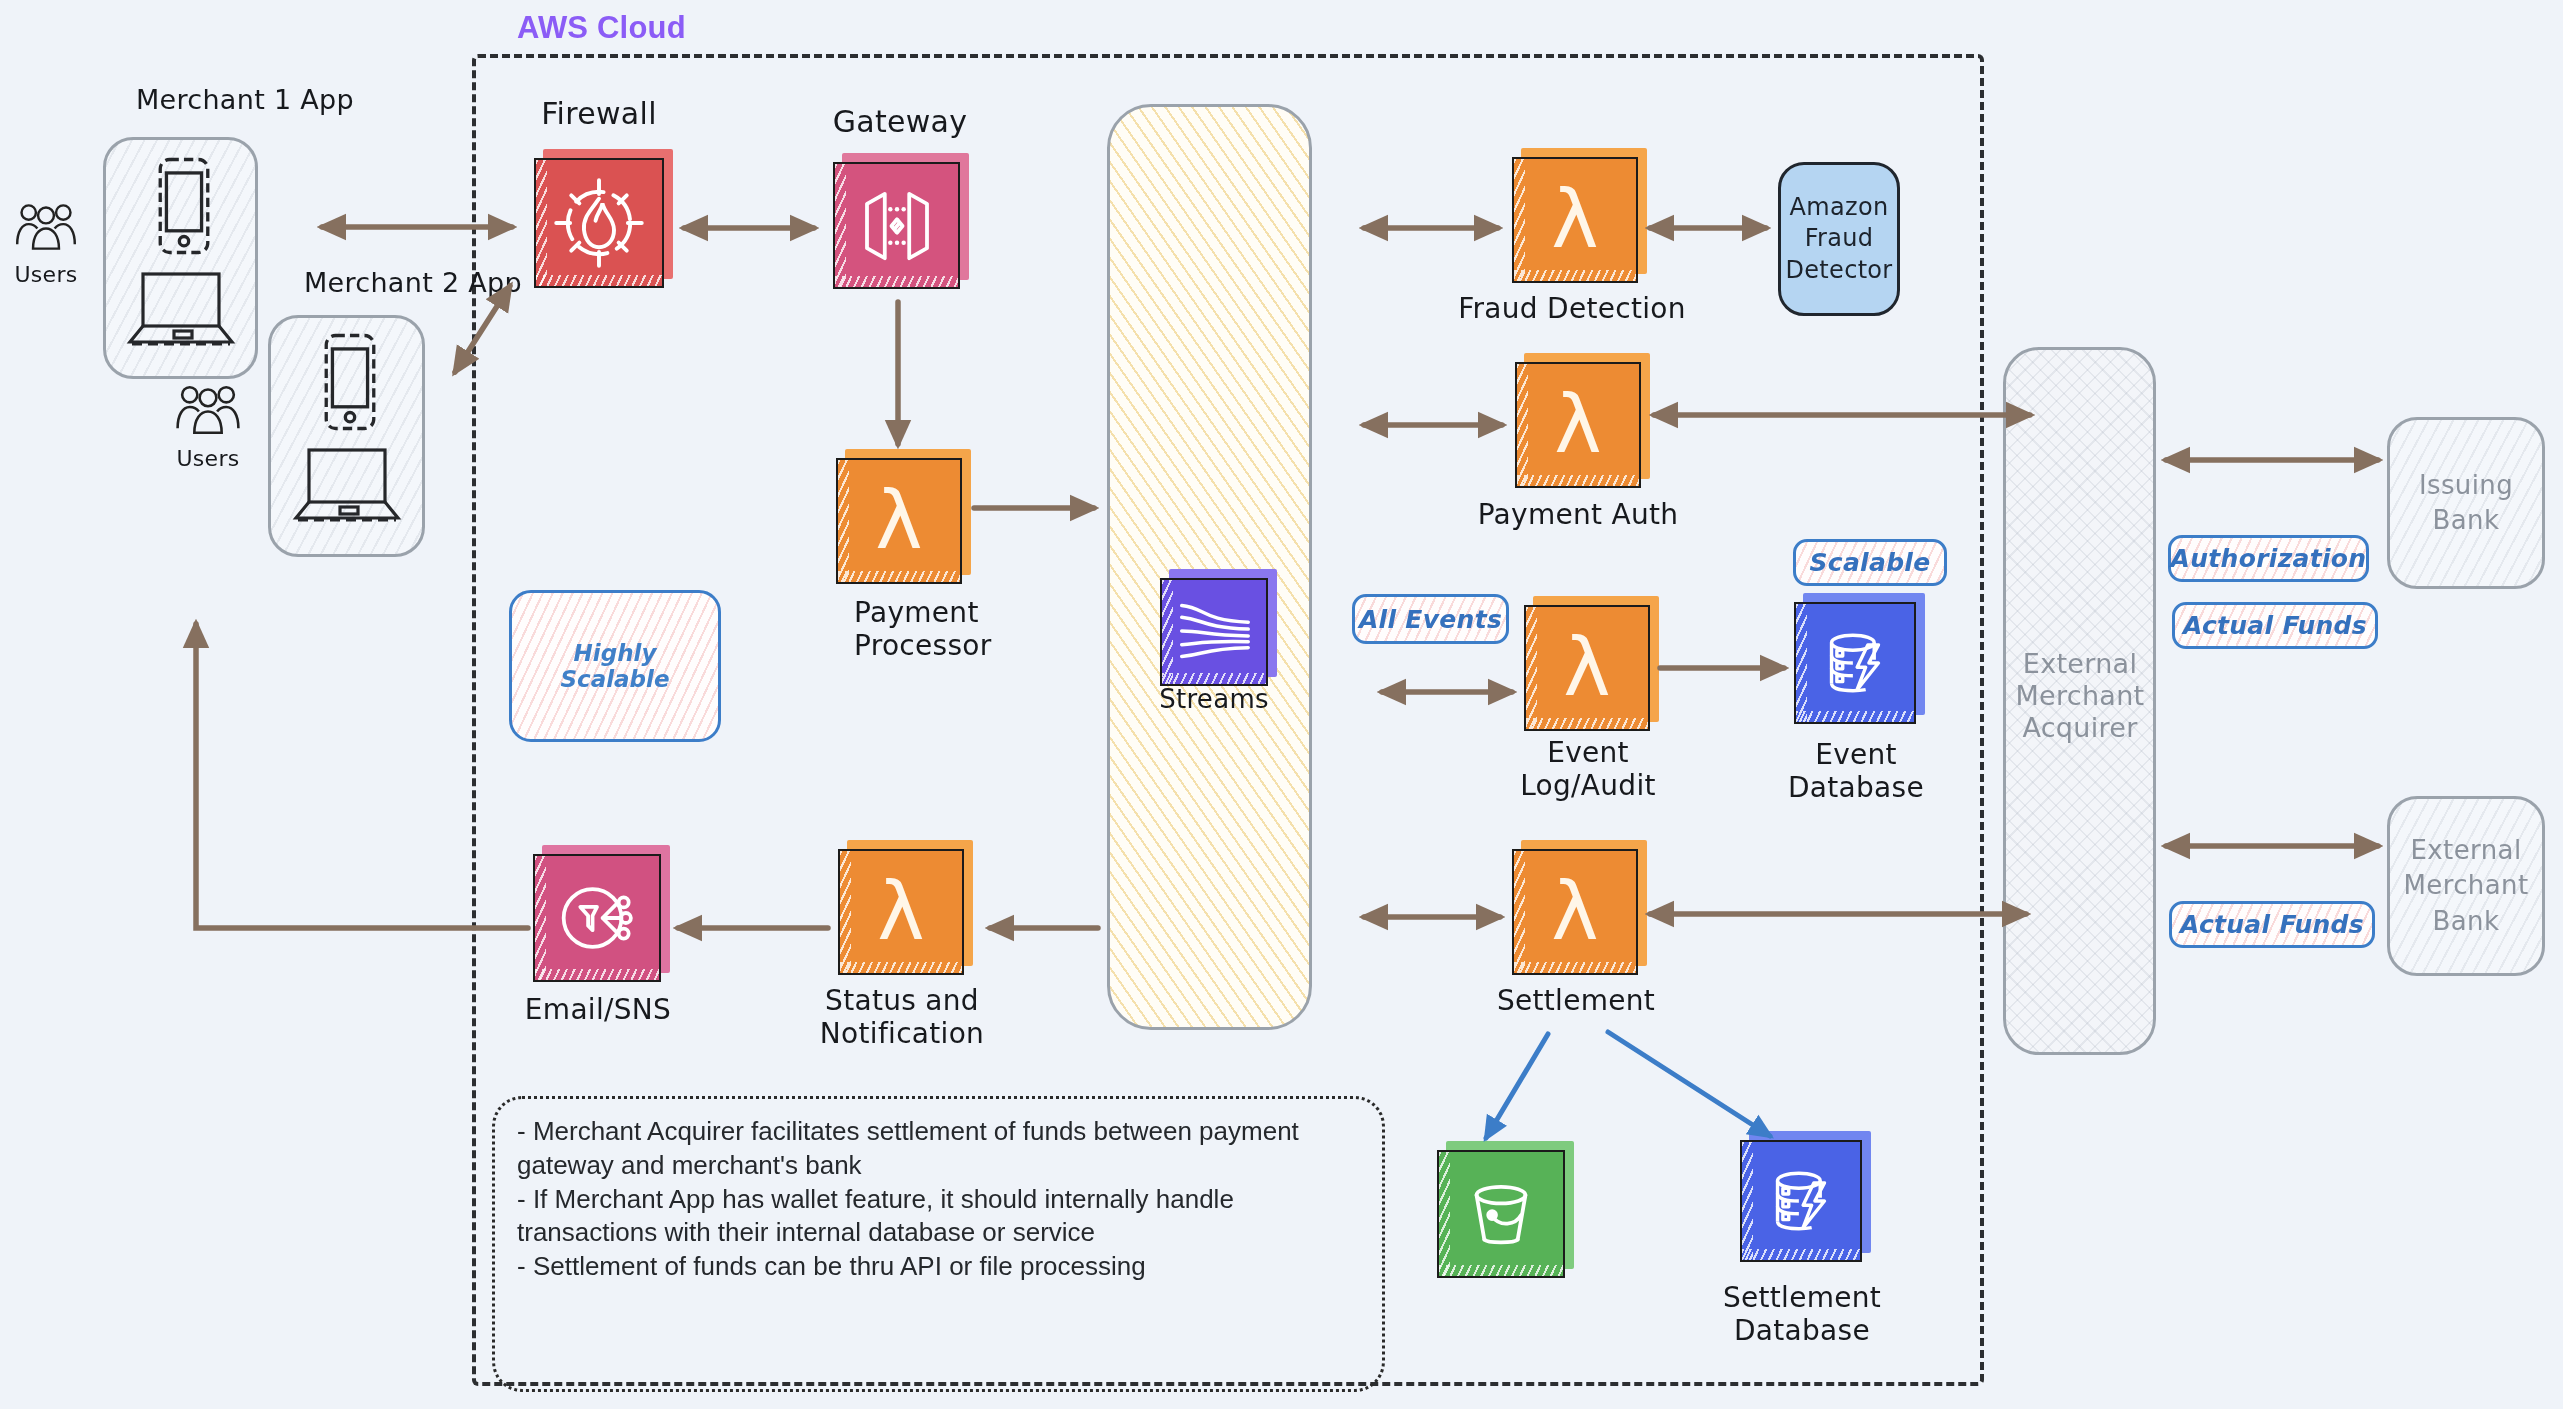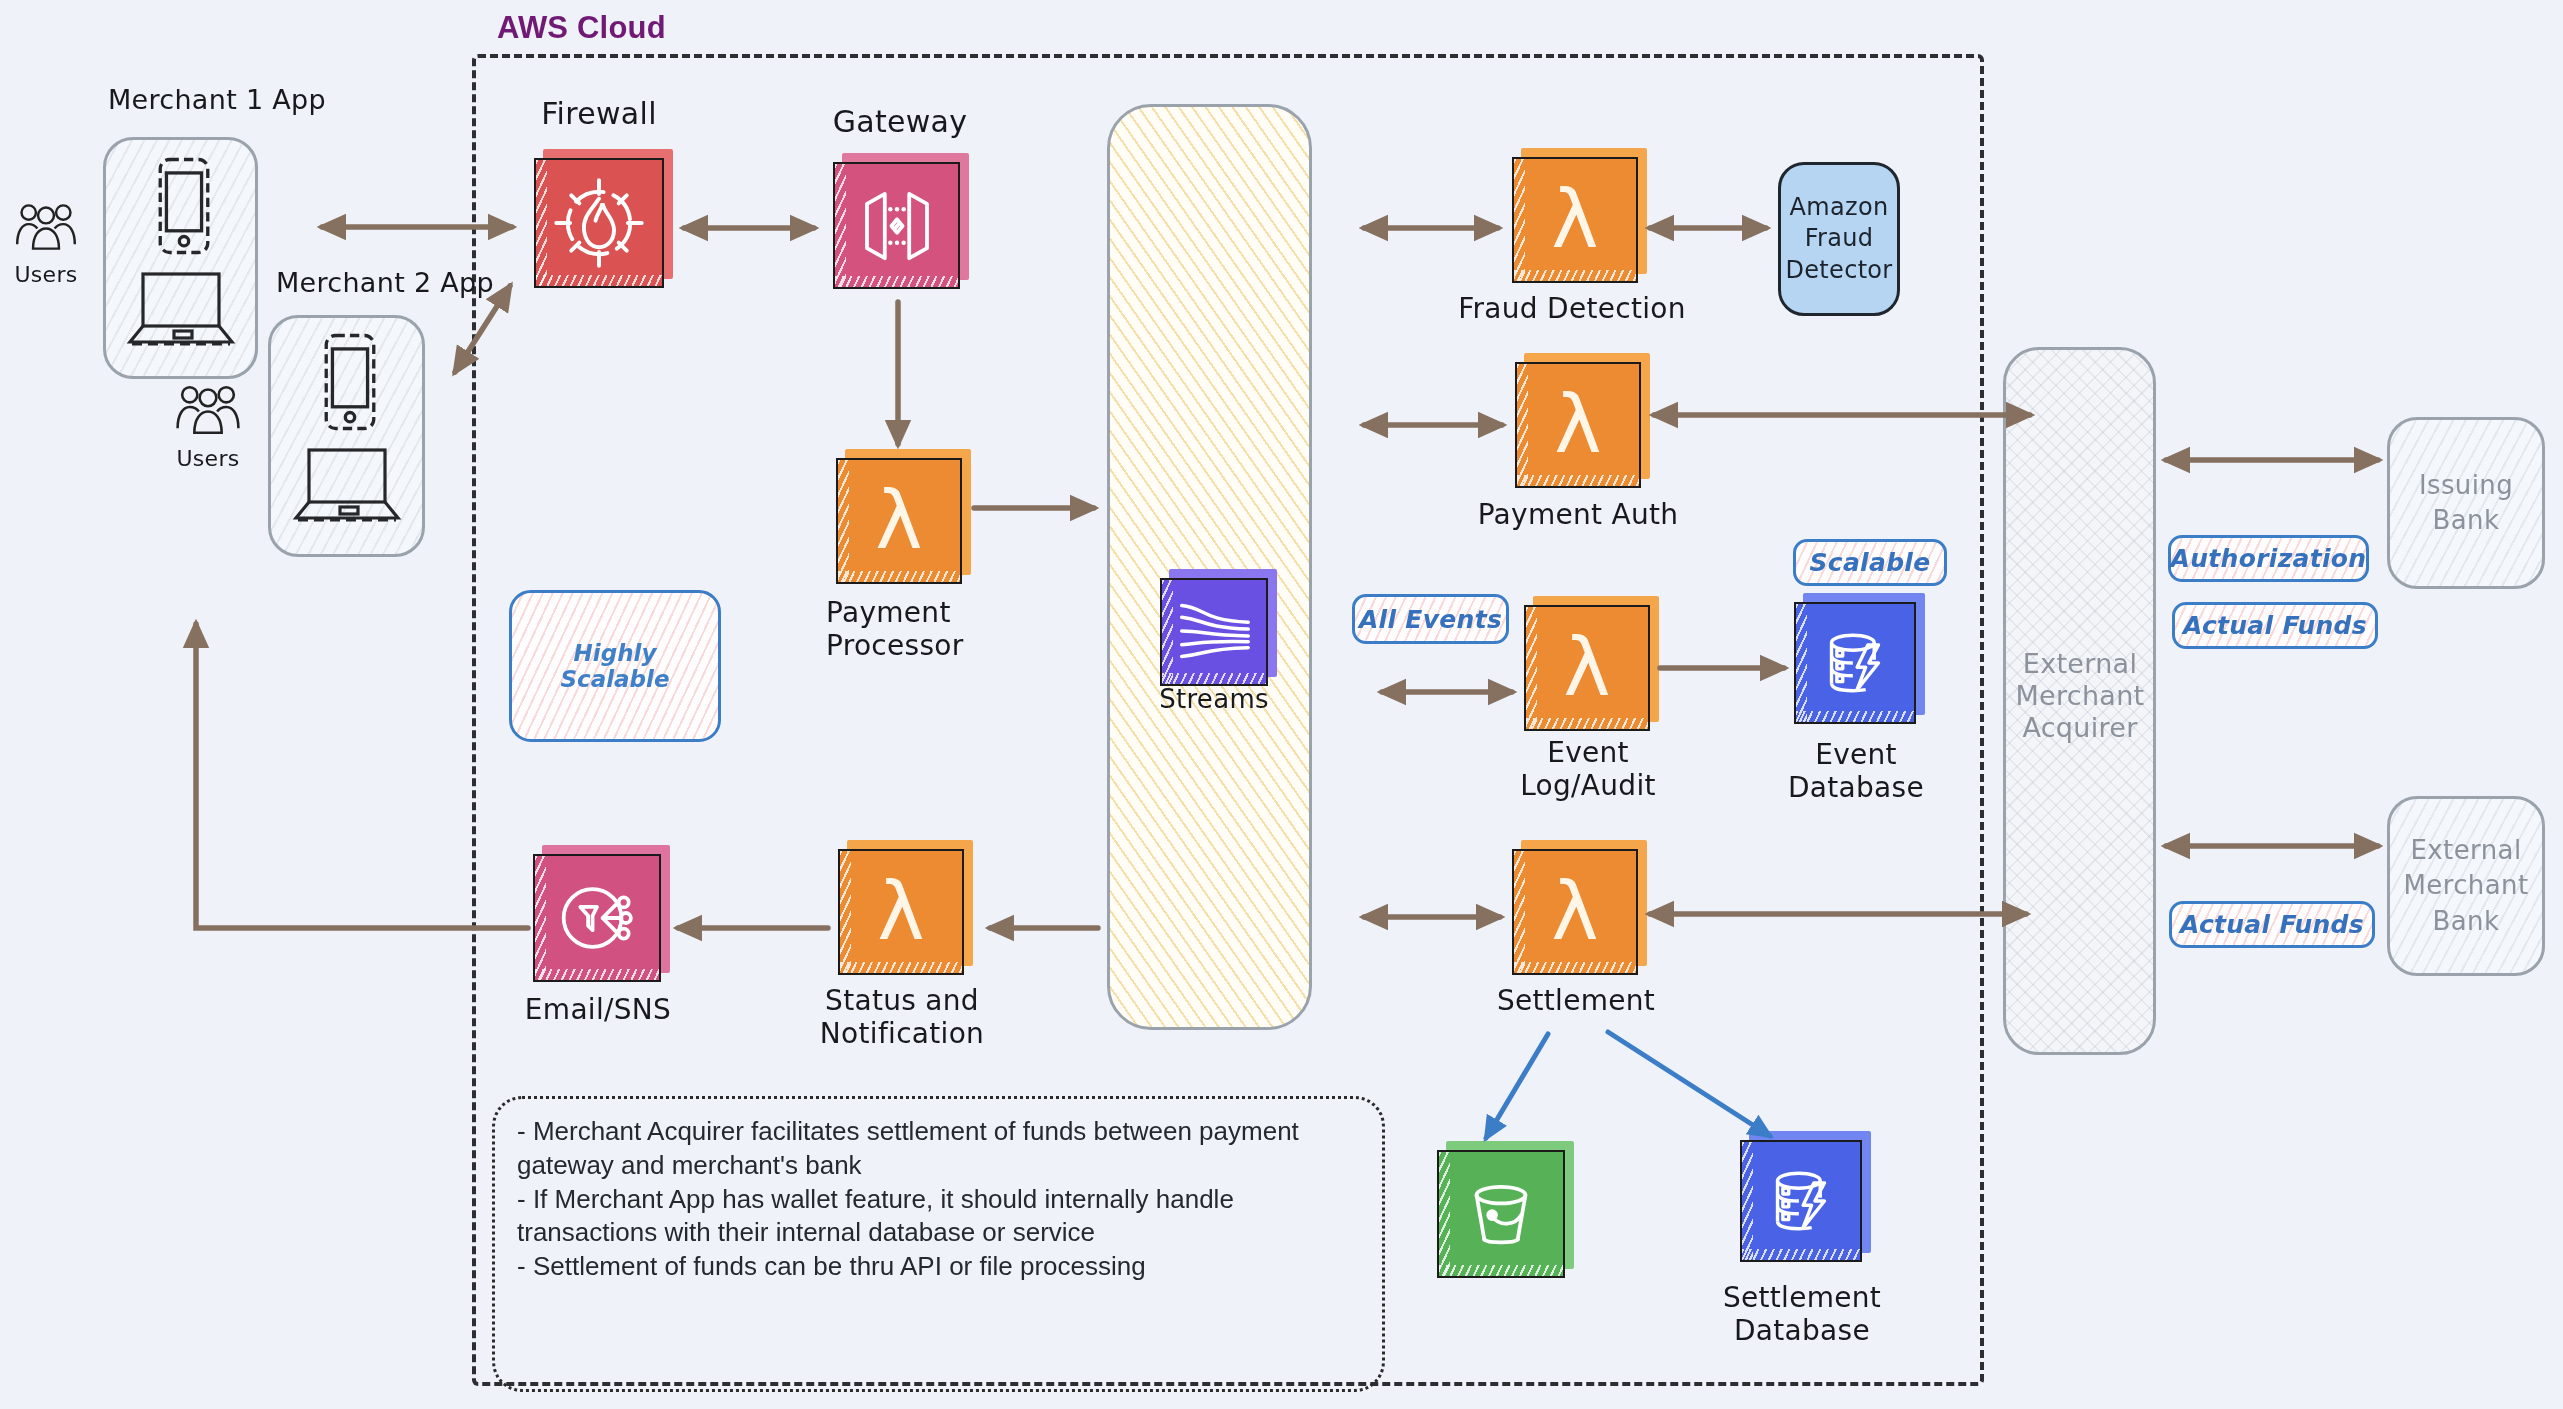--- a/index.html
+++ b/index.html
@@ -50,24 +50,24 @@
   }
   .icon .face::after {
     content:""; position:absolute; left:0; right:0; bottom:0; height:11px;
     background:repeating-linear-gradient(115deg, rgba(255,255,255,.8) 0 2px, transparent 2px 7px);
   }
   .lam { color:#fff6e8; font-size:80px; line-height:1; font-family:"DejaVu Sans",sans-serif; position:relative; z-index:2; }
   .gsvg { position:relative; z-index:2; }
 
   
   .lbl { position:absolute; text-align:center; line-height:1.18; font-size:28px; color:#17191d; letter-spacing:.3px; }
-  .lbl.left { text-align:left; }
+  .lbl.left { text-align:left;margin-left:28px; }
   .lbl.small { font-size:22px; }
   .lbl.gray { color:#8b929c; }
-  .aws-title { position:absolute; font-family:"Liberation Sans",sans-serif; font-size:31px; font-weight:600; color:#701a75; letter-spacing:.2px; }
+  .aws-title { position:absolute; font-family:"Liberation Sans",sans-serif; font-size:31px; font-weight:600; color:#8b5cf6; letter-spacing:.2px;margin-left:20px; }
 
   .badge {
     position:absolute; border:3px solid #3c7dc8; border-radius:14px;
     display:flex; align-items:center; justify-content:center;
     color:#3571bd; font-size:25px; font-weight:bold; font-style:italic; letter-spacing:.3px;
   }
   .note-blue {
     position:absolute; border:3.5px solid #3c7dc8; border-radius:22px;
     color:#4080c8; font-size:23px; font-weight:bold; text-align:center;
     display:flex; flex-direction:column; align-items:center; justify-content:center; gap:24px;

